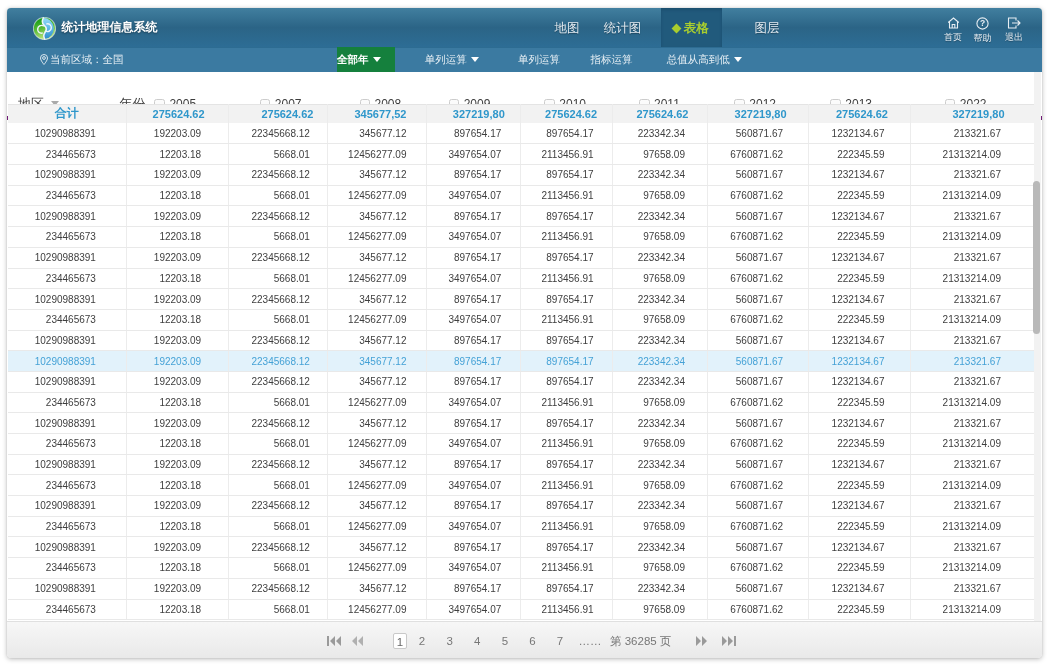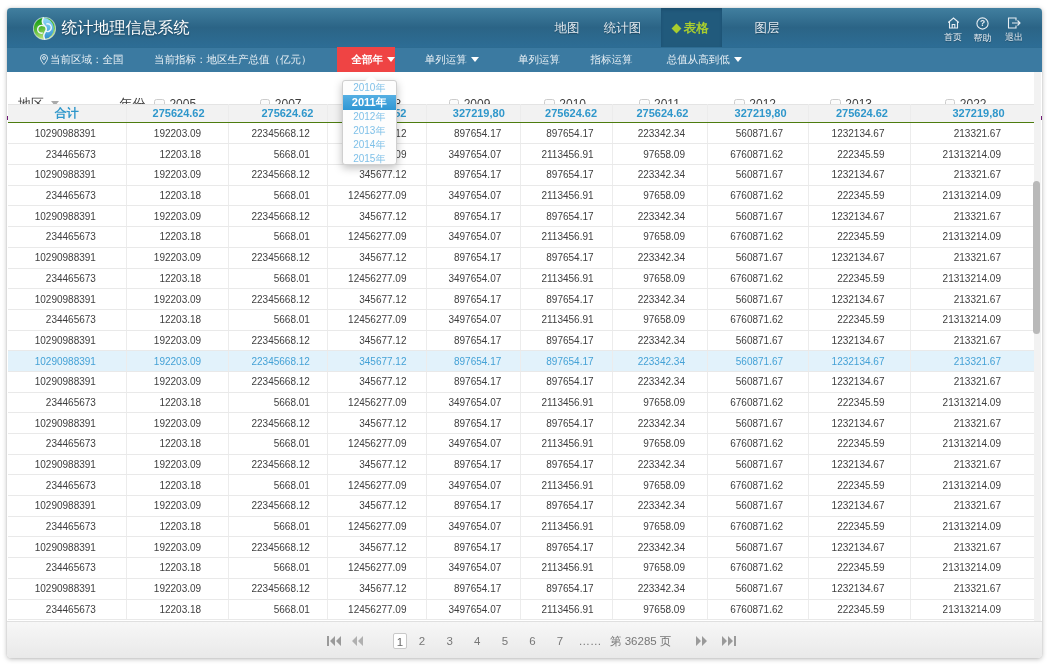--- a/index.html
+++ b/index.html
@@ -3,36 +3,36 @@
 <style>
 *{margin:0;padding:0;box-sizing:border-box}
 html,body{width:1050px;height:669px;background:#fff;overflow:hidden;
  font-family:"Liberation Sans",sans-serif;}
 .card{position:absolute;left:7px;top:8px;width:1035px;height:650px;background:#fff;
  border-radius:4px;box-shadow:0 1px 5px rgba(0,0,0,0.28), 0 0 1px rgba(0,0,0,0.2);}
 
 .hdr{position:absolute;left:0;top:0;width:100%;height:39.3px;border-radius:4px 4px 0 0;
  background:linear-gradient(#417f9f 0%,#2b6486 50%,#2d6d95 100%);overflow:hidden}
 .logo{position:absolute;left:26px;top:8.8px}
-.title{position:absolute;left:54.4px;top:0;line-height:39px;font-size:16px;font-weight:normal;color:#fff;
+.title{position:absolute;left:54.4px;top:0;line-height:39px;font-size:12px;font-weight:bold;color:#fff;
  text-shadow:0 1px 2px rgba(0,0,0,.4);letter-spacing:0px}
 .navitem{position:absolute;top:0;height:39.3px;line-height:41px;font-size:12.5px;color:#e3ebf1;text-align:center;
  text-shadow:0 1px 1px rgba(0,0,0,.35)}
 .tab{position:absolute;left:654px;top:0;width:61px;height:39.3px;background:#215a7c;box-shadow:inset 0 2px 3px rgba(0,30,50,.18);}
 .tab .txt{position:absolute;left:22.7px;top:0;line-height:41px;font-size:12.5px;color:#a9cd2e;font-weight:bold}
 .tab .dia{position:absolute;left:12.4px;top:16.5px;width:7px;height:7px;background:#a9cd2e;transform:rotate(45deg)}
 .icobtn{position:absolute;top:9px;width:40px;text-align:center;color:#e8eef3}
 .icobtn svg{display:block;margin:0 auto}
 .icobtn .lbl{display:block;font-size:9px;margin-top:2px;text-shadow:0 1px 1px rgba(0,0,0,.3)}
 
 .tbar{position:absolute;left:0;top:39.3px;width:100%;height:24.3px;background:#3b7aa1;
  box-shadow:inset 0 1px 0 #2d6c92;font-size:10.5px;color:#e8f0f5}
 .tbar .it{position:absolute;top:0;line-height:24.5px;white-space:nowrap}
-.allyear{position:absolute;left:330px;top:0;width:58px;height:24.3px;background:#ef4444;
- text-align:right;line-height:24.5px;font-weight:bold;color:#fff}
+.allyear{position:absolute;left:330px;top:0;width:58px;height:24.3px;background:#15803d;
+ text-align:left;line-height:24.5px;font-weight:bold;color:#fff}
 .caret{display:inline-block;width:0;height:0;border-left:4px solid transparent;border-right:4px solid transparent;
  border-top:5px solid #fff;margin-left:4px;vertical-align:1px}
 
 .thead{position:absolute;left:0;top:80px;width:100%;height:31.9px;background:#fff;border-bottom:4px solid #701a75;border-radius:0}
 .thead .dq{position:absolute;left:11px;top:0;line-height:32px;font-size:13px;color:#3c3c3c}
 .thead .dq .ar{display:inline-block;width:0;height:0;border-left:4px solid transparent;border-right:4px solid transparent;border-top:5px solid #aaa;margin-left:7px;vertical-align:2px}
 .thead .nf{position:absolute;left:112.6px;top:0;line-height:32px;font-size:13px;color:#3c3c3c}
 .cbg{position:absolute;top:0;height:32px;line-height:32px;white-space:nowrap}
 .cb{position:absolute;top:11px;width:10.6px;height:10.6px;border:1px solid #ccc;border-radius:2.5px;background:#fbfbfb}
 .yl{position:absolute;left:15px;font-size:12px;color:#3c3c3c}
@@ -44,21 +44,21 @@
 .tbl td:nth-child(1){padding-right:29.6px}
 .tbl td:nth-child(2){padding-right:26.9px}
 .tbl td:nth-child(3){padding-right:16.8px}
 .tbl td:nth-child(4){padding-right:19.3px}
 .tbl td:nth-child(5){padding-right:18.8px}
 .tbl td:nth-child(6){padding-right:18.6px}
 .tbl td:nth-child(7){padding-right:21.9px}
 .tbl td:nth-child(8){padding-right:25.4px}
 .tbl td:nth-child(9){padding-right:25.6px}
 .tbl td:nth-child(10){padding-right:33.6px}
-.ttbl td{height:19.7px;background:#f2f2f2;border-top:1px solid #e4e4e4;border-bottom:4px solid #4d7c0f;
+.ttbl td{height:19.7px;background:#f2f2f2;border-top:1px solid #e4e4e4;border-bottom:1px solid #4d7c0f;
  color:#2f97cb;font-weight:bold;font-size:11px}
 .ttbl td.tc0{text-align:center;padding-right:0 !important;font-size:12px}
 .ttbl td span{position:relative;left:3.5px}
 .ttbl td:nth-child(4) span{left:0}
 
 .tbody{position:absolute;left:1px;top:115.2px;width:1026.6px}
 .btbl td{height:20.69px;border-bottom:1px solid #e9e9e9;background:#fff}
 .btbl tr.hl td{background:#e2f2fb;color:#45a2d6}
 
 .pager{position:absolute;left:0;top:612.5px;width:100%;height:37.5px;border-radius:0 0 4px 4px;
@@ -128,21 +128,20 @@
           <path d="M9,3.5 V1 H1.5 V11 H9 V8.5 M5,6 H13 M10.5,3.5 L13,6 L10.5,8.5" fill="none" stroke="#e8eef3" stroke-width="1.1"></path>
         </svg>
    <span class="lbl">退出</span>
   </div>
  </div>
  <div class="tbar">
   <svg style="position:absolute;left:33px;top:6.5px" width="8" height="11" viewBox="0 0 8 11">
         <path d="M4,0.5 A3.5,3.5 0 0 1 7.5,4 C7.5,6.5 4,10.5 4,10.5 C4,10.5 0.5,6.5 0.5,4 A3.5,3.5 0 0 1 4,0.5 Z M4,2.6 A1.4,1.4 0 1 1 4,5.4 A1.4,1.4 0 1 1 4,2.6" fill="none" stroke="#dde8ef" stroke-width="1"></path>
       </svg>
   <span class="it" style="left:43.1px">当前区域：全国</span>
-  <span class="it" style="left:147px">当前指标：地区生产总值（亿元）</span>
   <div class="allyear">全部年<span class="caret"></span></div>
   <span class="it" style="left:417.8px">单列运算<span class="caret"></span></span>
   <span class="it" style="left:511.1px">单列运算</span>
   <span class="it" style="left:583.5px">指标运算</span>
   <span class="it" style="left:659.7px">总值从高到低<span class="caret"></span></span>
  </div>
  <div class="thead">
   <span class="dq">地区<span class="ar"></span></span>
   <span class="nf">年份</span>
 <span class="cbg" style="left:147.4px">
@@ -540,21 +539,12 @@
           <path d="M1,1 L6,6 L1,11 Z M7,1 L12,6 L7,11 Z" fill="#9a9a9a"></path>
         </svg>
    <svg class="pgsvg" style="left:394px" width="15" height="12" viewBox="0 0 15 12">
           <path d="M1,1 L6,6 L1,11 Z M7,1 L12,6 L7,11 Z" fill="#9a9a9a"></path>
           <path d="M14,1 V11" stroke="#9a9a9a" stroke-width="2"></path>
         </svg>
   </div>
  </div>
  <div class="sbtrack"></div>
  <div class="sbthumb"></div>
- <div class="dd">
-  <div class="arrow"></div>
-  <div class="it">2010年</div>
-  <div class="it sel">2011年</div>
-  <div class="it">2012年</div>
-  <div class="it">2013年</div>
-  <div class="it">2014年</div>
-  <div class="it">2015年</div>
- </div>
 </div>
 </body></html>

